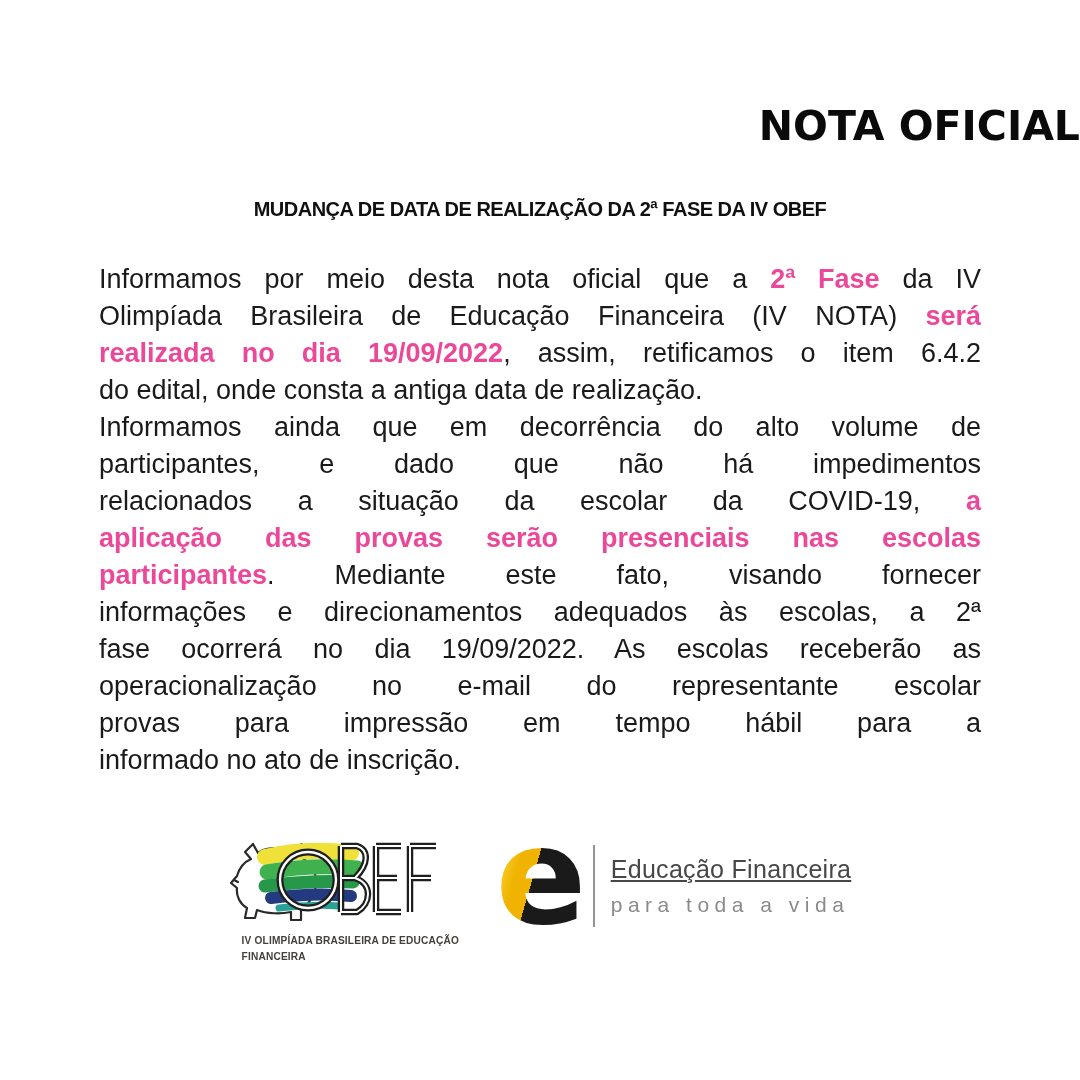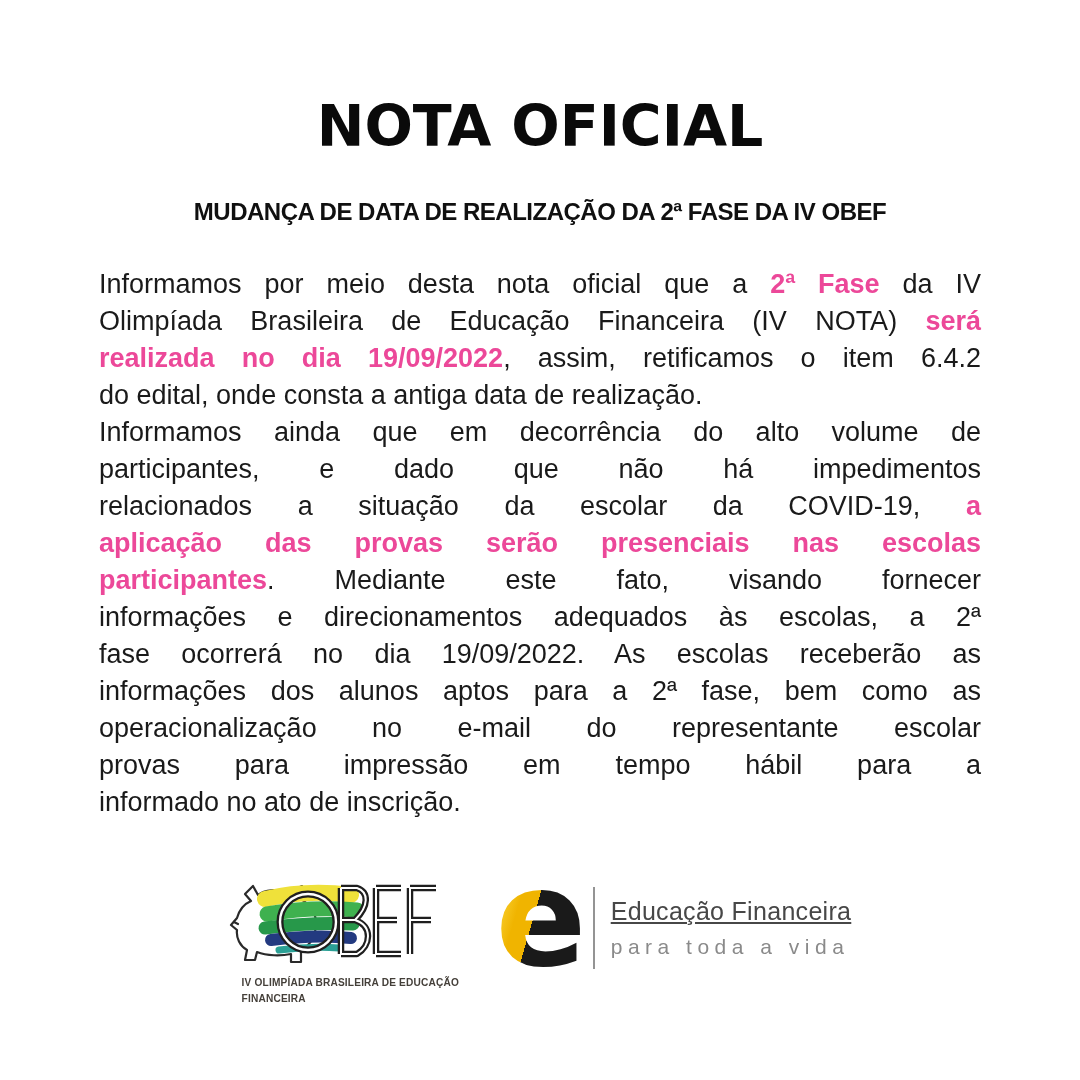--- a/index.html
+++ b/index.html
@@ -9,33 +9,33 @@
     width: 1080px;
     height: 1080px;
     margin: 0 auto;
     background: #ffffff;
     font-family: "Liberation Sans", sans-serif;
     color: #1c1c1c;
     overflow: hidden;
   }
   .page-title {
     padding-top: 96px;
-    text-align: center;
+    text-align: right;
     font-family: "DejaVu Sans", sans-serif;
     font-weight: 800;
-    font-size: 57px;
+    font-size: 41px;
     line-height: 60px;
     letter-spacing: 0px;
     color: #0a0a0a;
   }
   .subtitle {
     margin-top: 42px;
     text-align: center;
     font-weight: 700;
-    font-size: 24px;
+    font-size: 20px;
     letter-spacing: -0.5px;
     color: #101010;
   }
   .note-body {
     width: 882px;
     margin: 40px auto 0 auto;
     font-size: 27px;
     color: #1a1a1a;
   }
   .line {
@@ -100,21 +100,20 @@
       <div class="line"><span>Olimpíada Brasileira de Educação Financeira (IV NOTA) </span><span class="b">será</span></div>
       <div class="line"><span class="b">realizada no dia 19/09/2022</span><span>, assim, retificamos o item 6.4.2</span></div>
       <div class="line last"><span>do edital, onde consta a antiga data de realização.</span></div>
       <div class="line"><span>Informamos ainda que em decorrência do alto volume de</span></div>
       <div class="line"><span>participantes, e dado que não há impedimentos</span></div>
       <div class="line"><span>relacionados a situação da escolar da COVID-19, </span><span class="b">a</span></div>
       <div class="line"><span class="b">aplicação das provas serão presenciais nas escolas</span></div>
       <div class="line"><span class="b">participantes</span><span>. Mediante este fato, visando fornecer</span></div>
       <div class="line"><span>informações e direcionamentos adequados às escolas, a 2ª</span></div>
       <div class="line"><span>fase ocorrerá no dia 19/09/2022. As escolas receberão as</span></div>
-      <div class="line"><span>informações dos alunos aptos para a 2ª fase, bem como as</span></div>
       <div class="line"><span>operacionalização no e-mail do representante escolar</span></div>
       <div class="line"><span>provas para impressão em tempo hábil para a</span></div>
       <div class="line last"><span>informado no ato de inscrição.</span></div>
     </div>
 
   <div class="logos">
 
     <div class="obef-logo">
       <svg width="210" height="88" viewBox="0 0 210 88">
 

